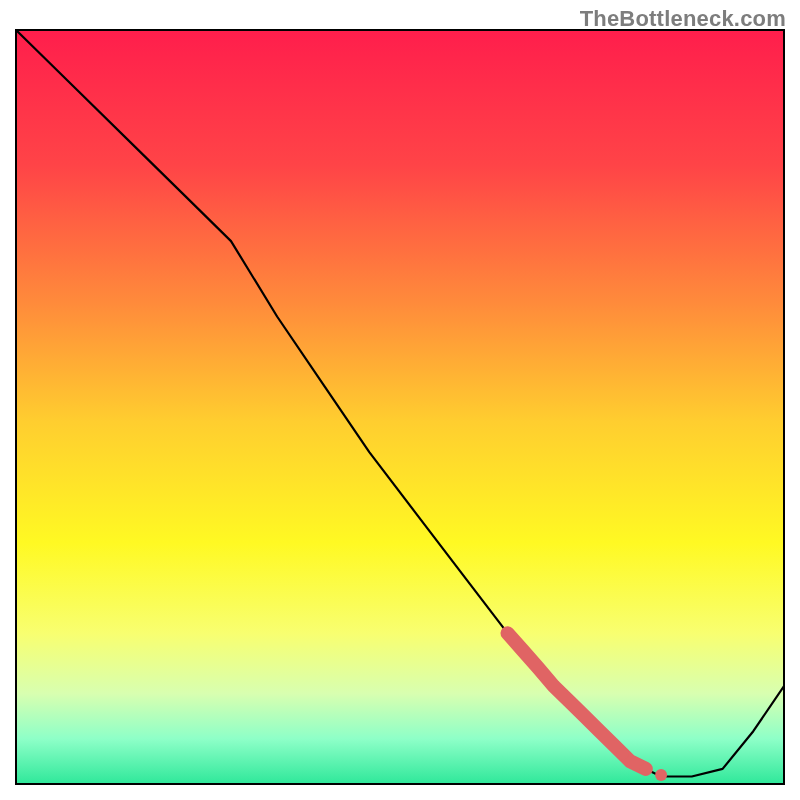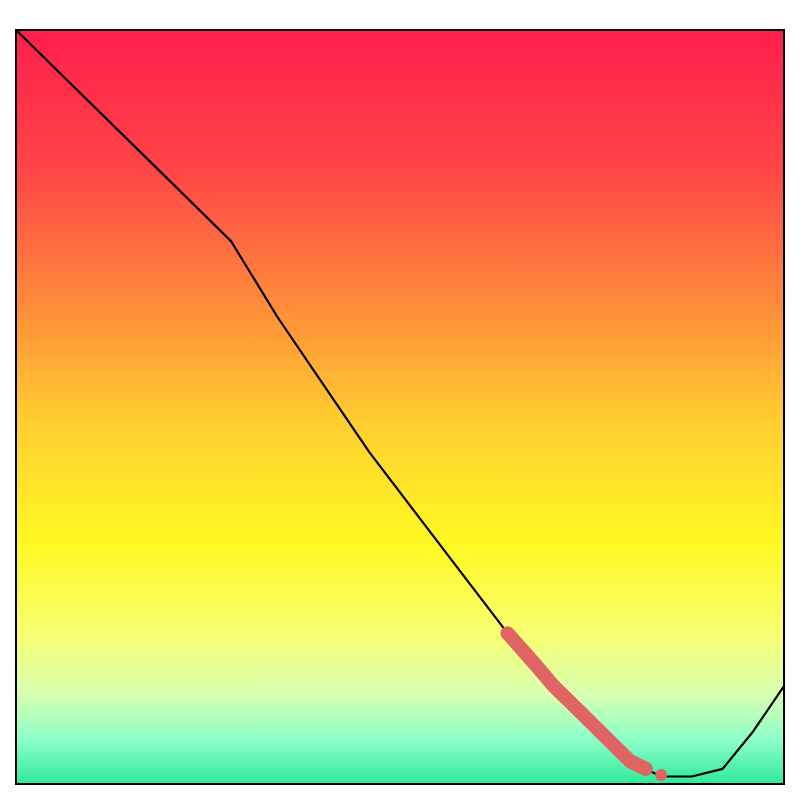--- a/index.html
+++ b/index.html
@@ -63,13 +63,14 @@
       <g id="highlight-dots">
           <circle cx="622.7" cy="753.8" r="6" fill="#e06464"></circle>
           <circle cx="645.8" cy="768.9" r="6" fill="#e06464"></circle>
           <circle cx="661.1" cy="775.0" r="6" fill="#e06464"></circle>
         </g>
     </g>
 
     <rect id="frame" x="16" y="30" width="768" height="754" fill="none" stroke="#000000" stroke-width="2"></rect>
   </svg>
 
+  <div class="watermark">TheBottleneck.com</div>
 </div>
 
 </body></html>

